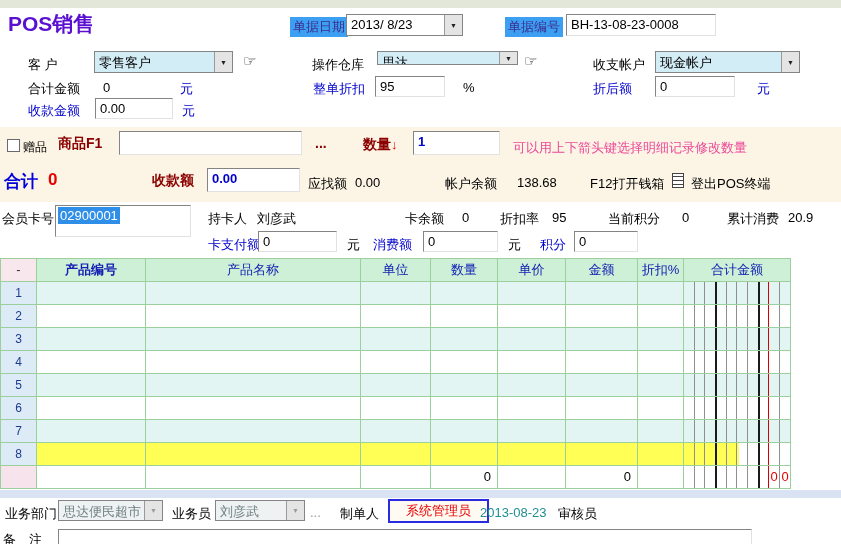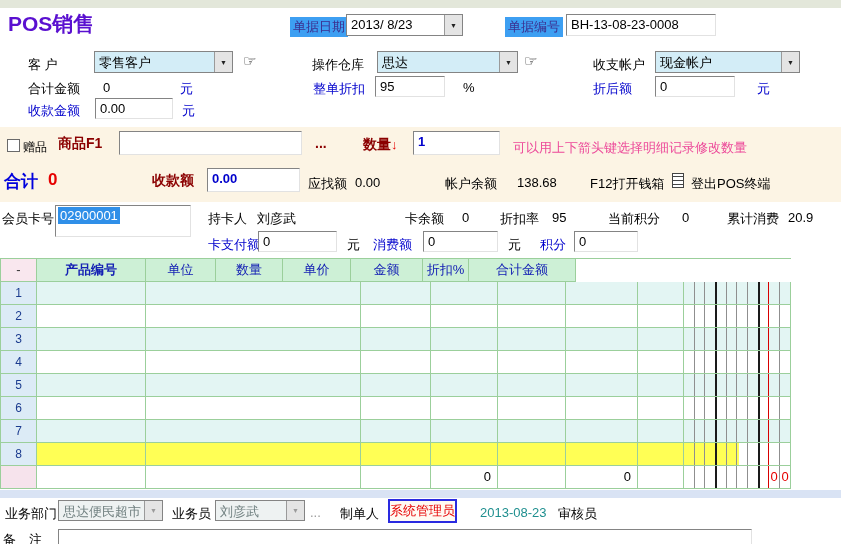--- a/index.html
+++ b/index.html
@@ -59,21 +59,21 @@
     background-position:10px 0,20px 0,31px 0,42px 0,52px 0,63px 0,74px 0,84px 0,95px 0;
     background-size:1px 100%,1px 100%,2px 100%,1px 100%,1px 100%,1px 100%,2px 100%,1px 100%,1px 100%;
     background-repeat:no-repeat;}
   .ychip{position:absolute;left:0;top:0;bottom:0;width:55px;background:#ffff55;}
   .total-row .numcell{background:#f6e3ec;}
   .tval{display:block;text-align:right;padding:3px 6px 0 0;font-size:13px;color:#000;}
   .ldigit{position:absolute;top:3px;width:10px;text-align:center;font-size:13px;color:#e60000;z-index:1;}
 
   .selection{background:#2f8fe8;color:#fff;padding:1px 2px;font-size:13px;}
   .creator-box{box-sizing:border-box;border:2px solid #2a2ae0;background:#fffaf2;color:#e60000;
-               font-size:13px;padding:1px 0;white-space:nowrap;}
+               font-size:13px;padding:1px 16px;white-space:nowrap;}
   .drawer-icon{display:inline-block;width:10px;height:13px;border:1px solid #444;
      background:linear-gradient(#fff 0 2px,#444 2px 3px,#fff 3px 6px,#444 6px 7px,#fff 7px 10px,#444 10px 11px,#fff 11px);}
   .pre{white-space:pre;}
 </style>
 </head>
 <body>
 
 <div id="app">
   <div class="strip"></div>
   <div class="band" style="top:127px;height:75px;"></div>
@@ -88,21 +88,21 @@
   <div class="abs hl" style="left:505px;top:17px;">单据编号</div>
   <div class="abs field" style="left:566px;top:14px;width:150px;height:22px;">BH-13-08-23-0008</div>
 
   <div class="abs lbl" style="left:28px;top:56px;">客 户</div>
   <div class="abs combo" style="left:94px;top:51px;width:139px;height:22px;">
     <span class="ctxt">零售客户</span>
     <span class="cbtn">▼</span>
   </div>
   <div class="abs hand" style="left:243px;top:53px;">☞</div>
   <div class="abs lbl" style="left:312px;top:56px;">操作仓库</div>
-  <div class="abs combo" style="left:377px;top:51px;width:141px;height:22px;">
+  <div class="abs combo" style="left:377px;top:51px;width:141px;height:14px;">
     <span class="ctxt">思达</span>
     <span class="cbtn">▼</span>
   </div>
   <div class="abs hand" style="left:524px;top:53px;">☞</div>
   <div class="abs lbl" style="left:593px;top:56px;">收支帐户</div>
   <div class="abs combo" style="left:655px;top:51px;width:145px;height:22px;">
     <span class="ctxt">现金帐户</span>
     <span class="cbtn">▼</span>
   </div>
 
@@ -164,20 +164,21 @@
   <div class="abs lbl blue" style="left:373px;top:236px;">消费额</div>
   <div class="abs field" style="left:423px;top:231px;width:75px;height:21px;">0</div>
   <div class="abs lbl" style="left:508px;top:236px;">元</div>
   <div class="abs lbl blue" style="left:540px;top:236px;">积分</div>
   <div class="abs field" style="left:574px;top:231px;width:64px;height:21px;">0</div>
 
   <div id="items-table">
     <div class="trow">
       <div class="cell w0 corner">-</div>
       <div class="cell w1 hcell">产品编号</div>
+      <div class="cell w2 hcell">产品名称</div>
       <div class="cell w3 hcell">单位</div>
       <div class="cell w4 hcell">数量</div>
       <div class="cell w5 hcell">单价</div>
       <div class="cell w6 hcell">金额</div>
       <div class="cell w7 hcell">折扣%</div>
       <div class="cell w8 hcell">合计金额</div>
     </div>
     <div>
         <div class="trow odd">
           <div class="cell w0 numcell">1</div>

